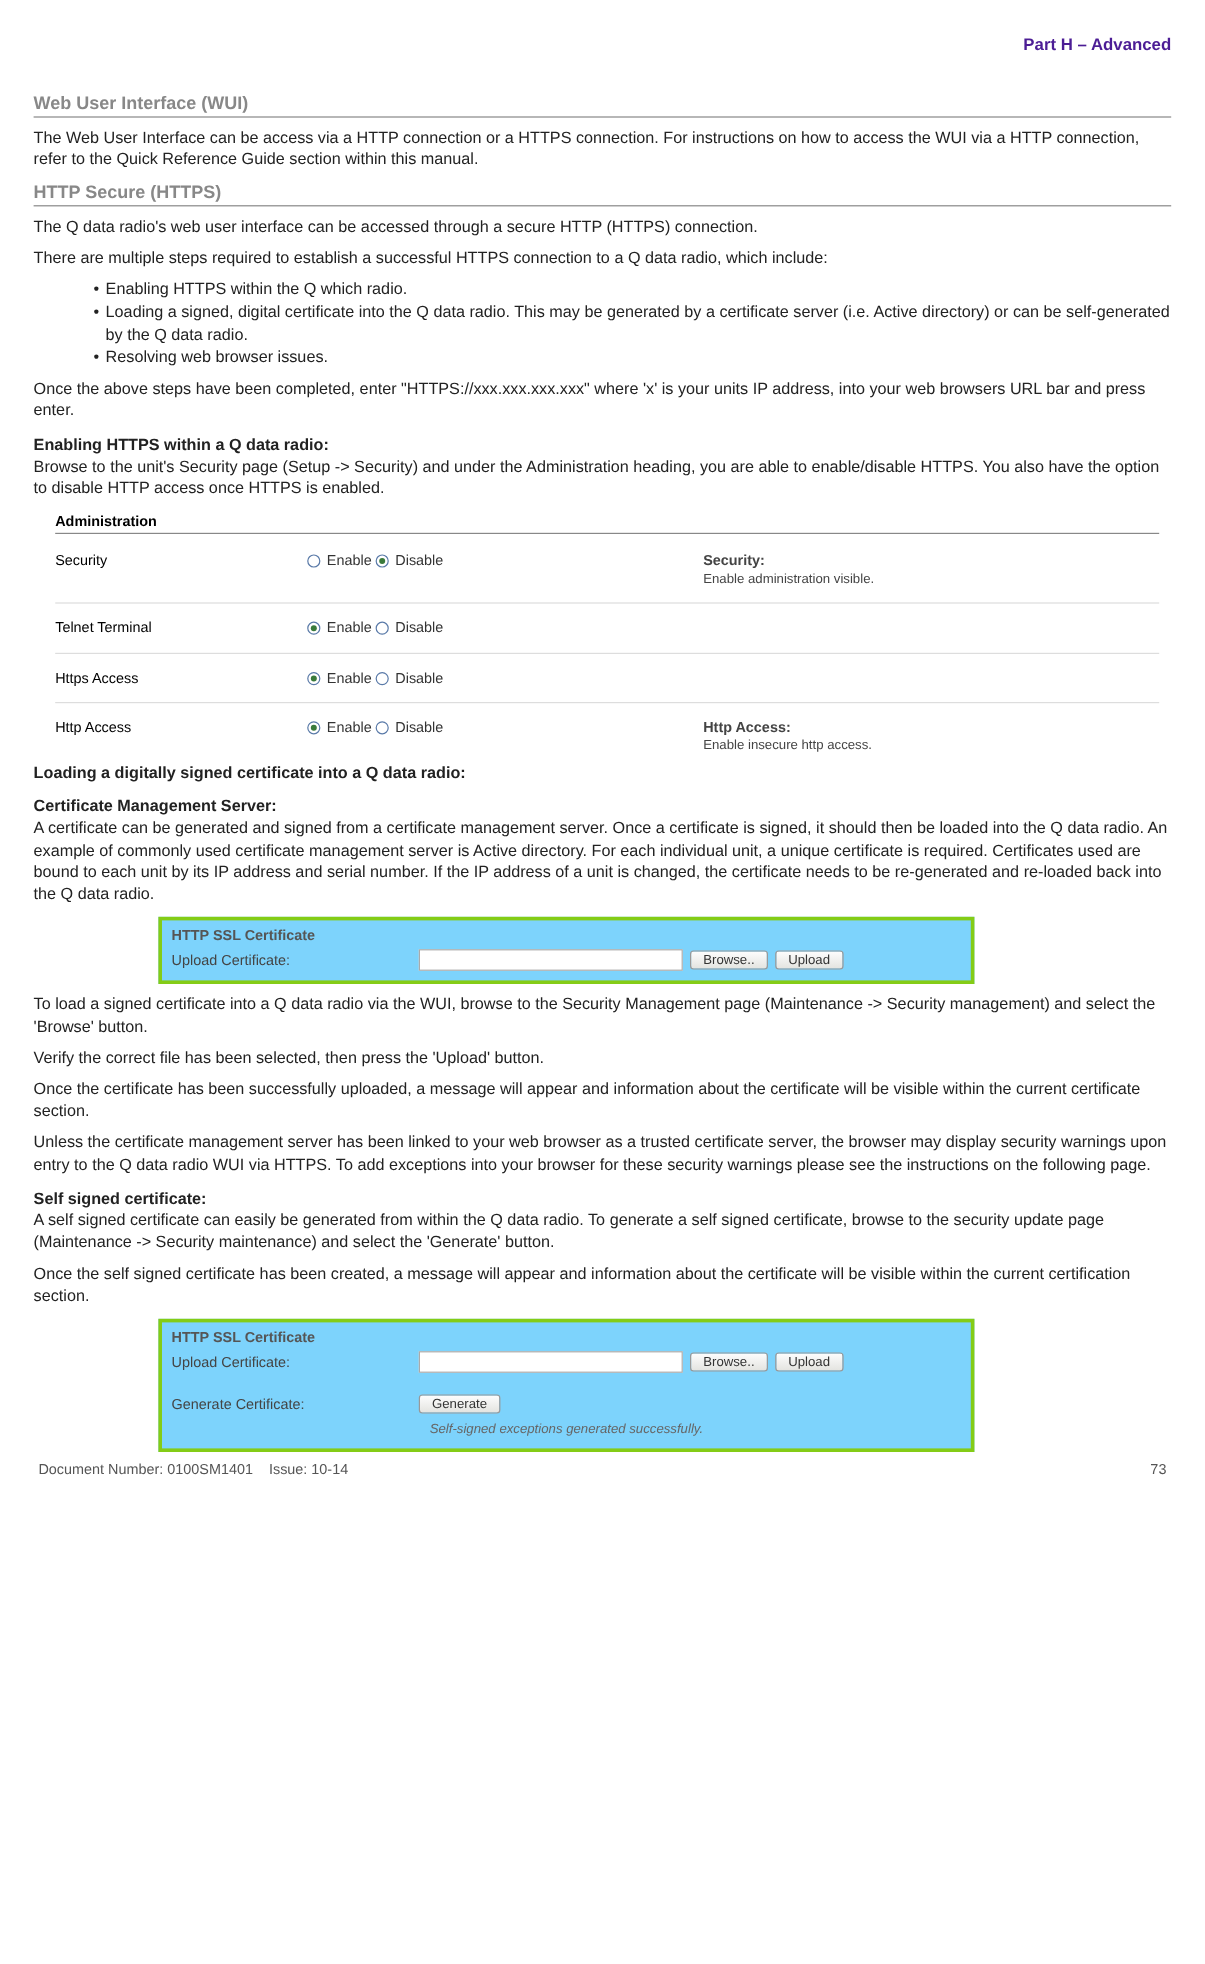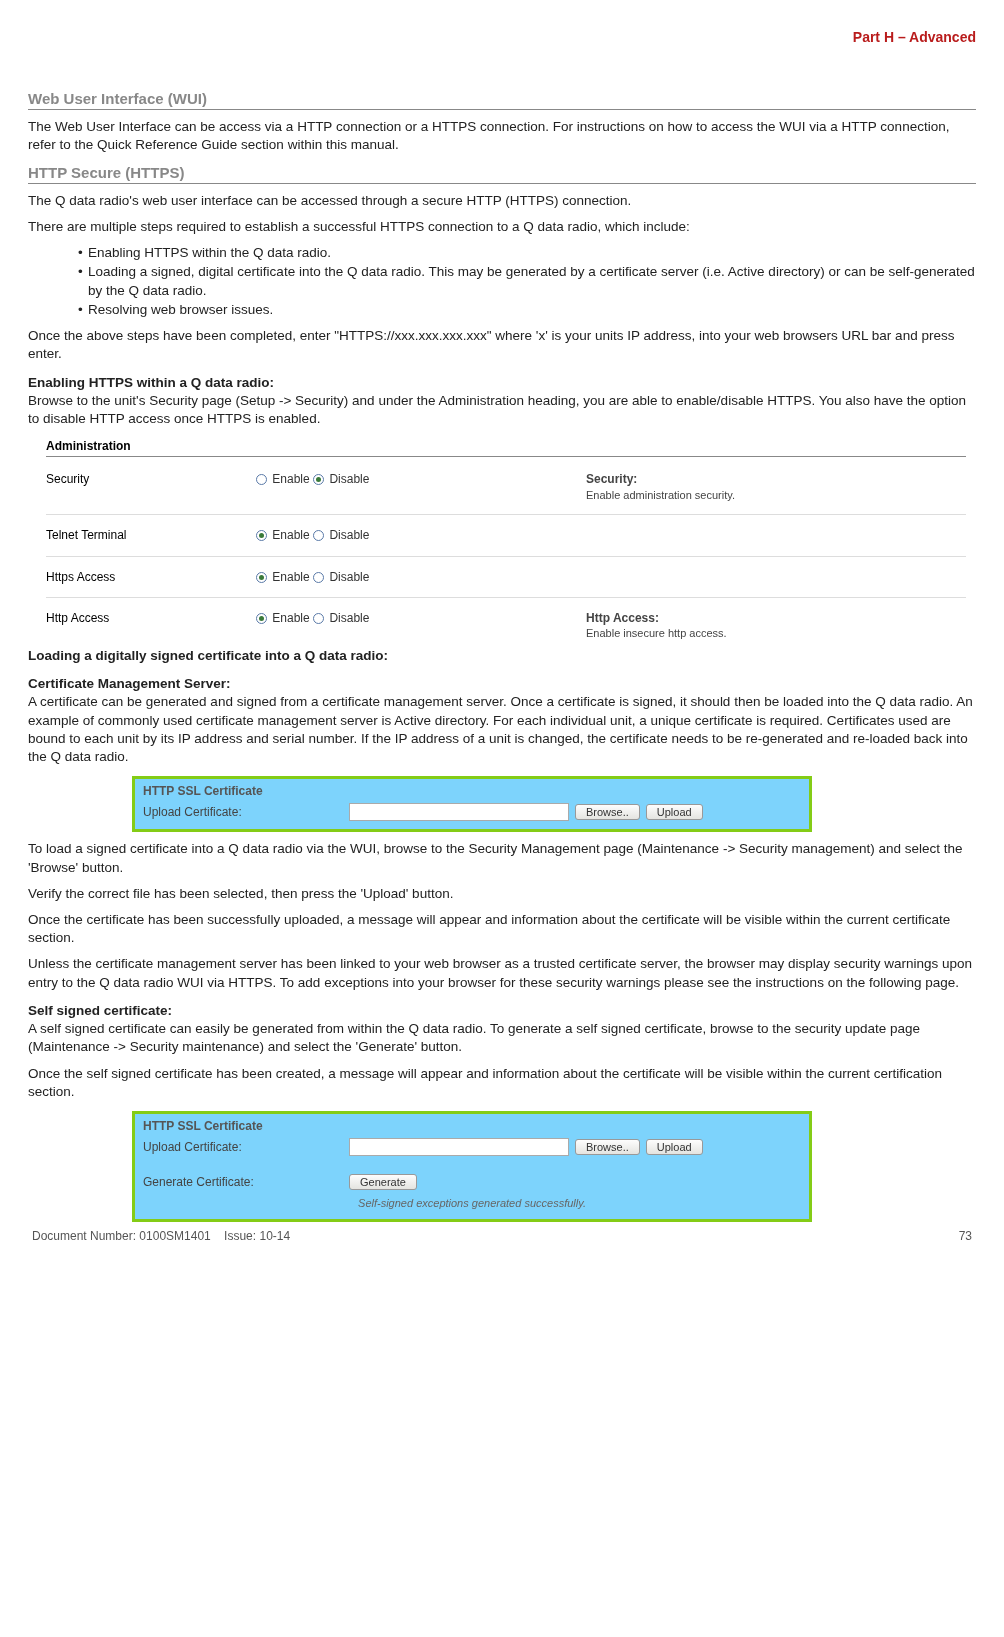--- a/index.html
+++ b/index.html
@@ -9,23 +9,23 @@
     color: #222;
     margin: 0;
     padding: 28px 28px 10px 28px;
     width: 1004px;
     line-height: 1.35;
     background: #fff;
   }
   .part-header {
     text-align: right;
     font-weight: 700;
-    color: #b91c1c;
+    color: #4c1d95;
     font-size: 14px;
-    margin-bottom: 42px;
+    margin-bottom: 30px;
   }
   .section-title {
     color: #888;
     font-weight: 700;
     font-size: 15px;
     border-bottom: 1px solid #888;
     margin-top: 4px;
     margin-bottom: 4px;
   }
   .section-title.sub { margin-top: 2px; }
@@ -139,41 +139,41 @@
 
 <div class="part-header">Part H – Advanced</div>
 
 <div class="section-title">Web User Interface (WUI)</div>
 <p>The Web User Interface can be access via a HTTP connection or a HTTPS connection. For instructions on how to access the WUI via a HTTP connection, refer to the Quick Reference Guide section within this manual.</p>
 
 <div class="section-title sub">HTTP Secure (HTTPS)</div>
 <p>The Q data radio's web user interface can be accessed through a secure HTTP (HTTPS) connection.</p>
 <p>There are multiple steps required to establish a successful HTTPS connection to a Q data radio, which include:</p>
 <ul class="bullets">
-  <li>Enabling HTTPS within the Q data radio.</li>
+  <li>Enabling HTTPS within the Q which radio.</li>
   <li>Loading a signed, digital certificate into the Q data radio. This may be generated by a certificate server (i.e. Active directory) or can be self-generated by the Q data radio.</li>
   <li>Resolving web browser issues.</li>
 </ul>
 <p>Once the above steps have been completed, enter "HTTPS://xxx.xxx.xxx.xxx" where 'x' is your units IP address, into your web browsers URL bar and press enter.</p>
 
 <p class="bold-heading">Enabling HTTPS within a Q data radio:</p>
 <p class="tight">Browse to the unit's Security page (Setup -&gt; Security) and under the Administration heading, you are able to enable/disable HTTPS. You also have the option to disable HTTP access once HTTPS is enabled.</p>
 
 <div class="panel">
   <div class="panel-title">Administration</div>
 
   <div class="admin-row">
     <div class="admin-label">Security</div>
     <div class="admin-control">
       <span class="radio"></span> <span>Enable</span>
       <span class="radio sel"></span> <span>Disable</span>
     </div>
     <div class="admin-desc">
       <strong>Security:</strong>
-      <span>Enable administration security.</span>
+      <span>Enable administration visible.</span>
     </div>
   </div>
 
   <div class="admin-row">
     <div class="admin-label">Telnet Terminal</div>
     <div class="admin-control">
       <span class="radio sel"></span> <span>Enable</span>
       <span class="radio"></span> <span>Disable</span>
     </div>
   </div>

